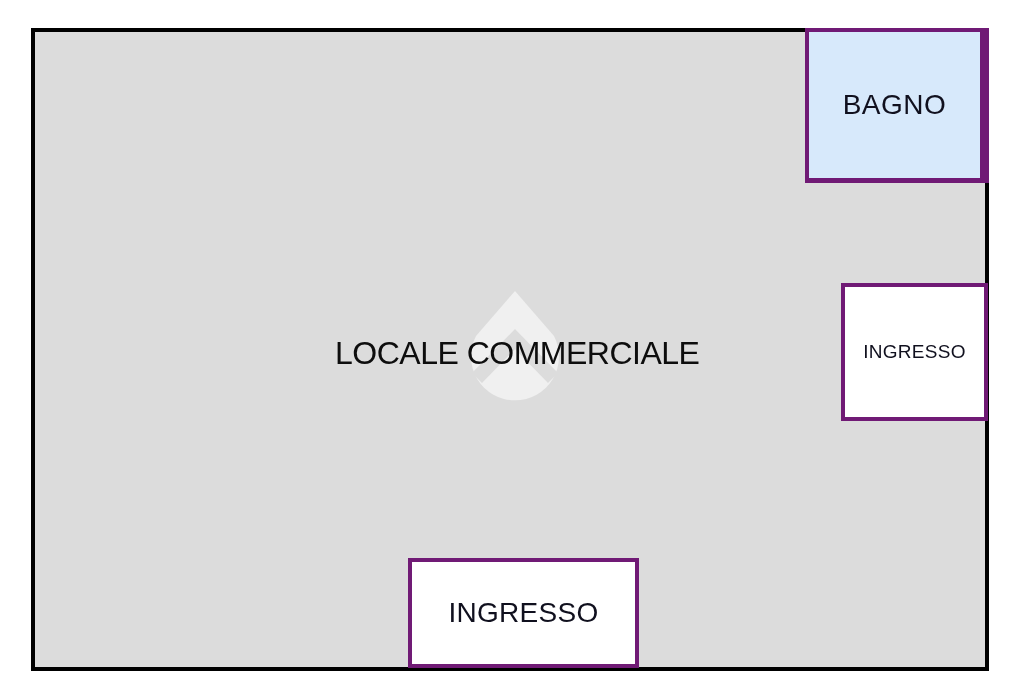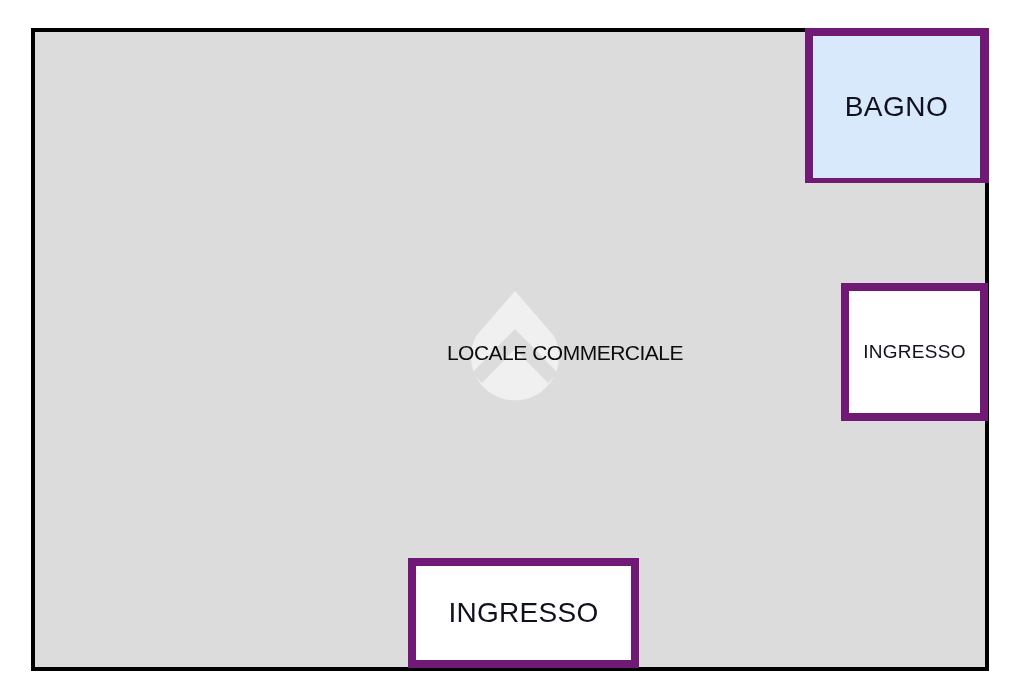--- a/index.html
+++ b/index.html
@@ -35,30 +35,30 @@
     height: 112px;
   }
   
   .main-label {
     position: absolute;
     left: 335px;
     top: 336px;
     width: 348px;
     height: 34px;
     line-height: 34px;
-    text-align: right;
-    font-size: 21px;
+    text-align: left;
+    font-size: 32px;
     letter-spacing: -0.5px;
     color: #0d0d0d;
     white-space: nowrap;
   }
   .room {
     position: absolute;
     box-sizing: border-box;
-    border: 8px solid #701a75;
+    border: 4px solid #701a75;
     display: flex;
     align-items: center;
     justify-content: center;
     color: #10101e;
   }
   .room-bagno {
     left: 805px;
     top: 28px;
     width: 184px;
     height: 155px;

